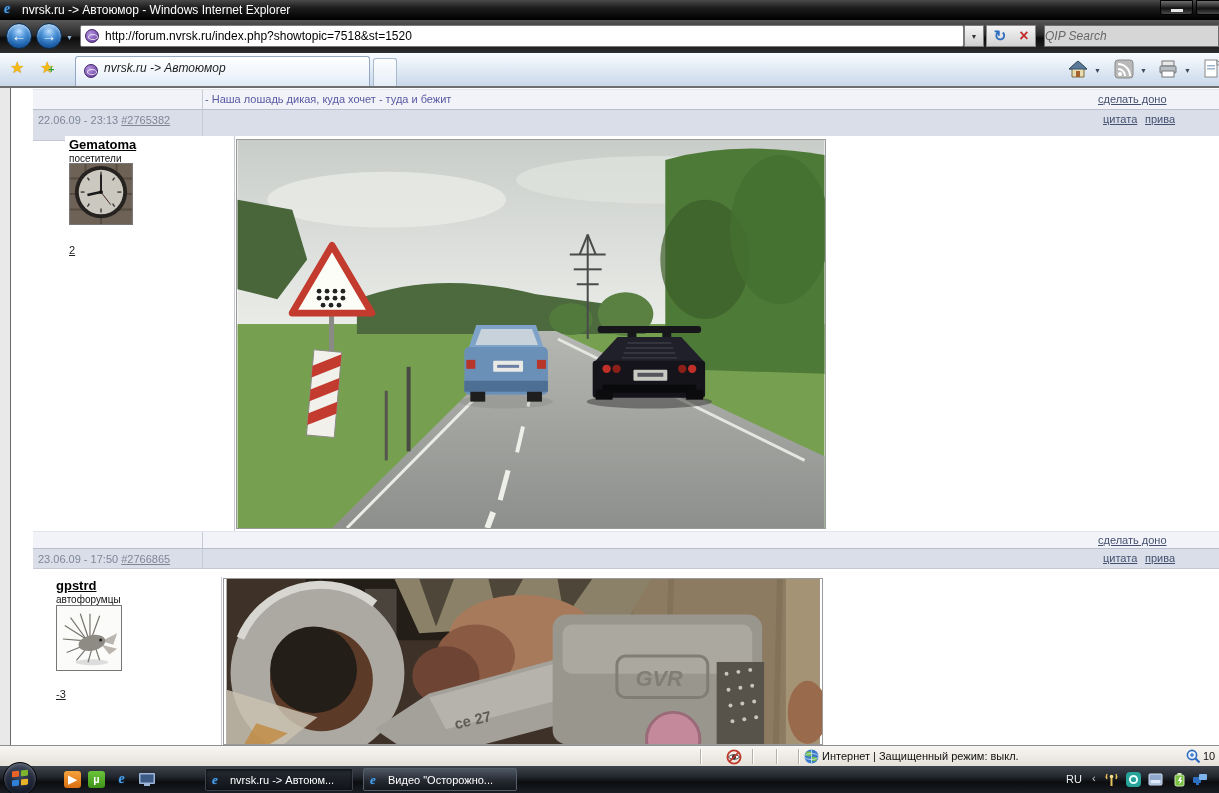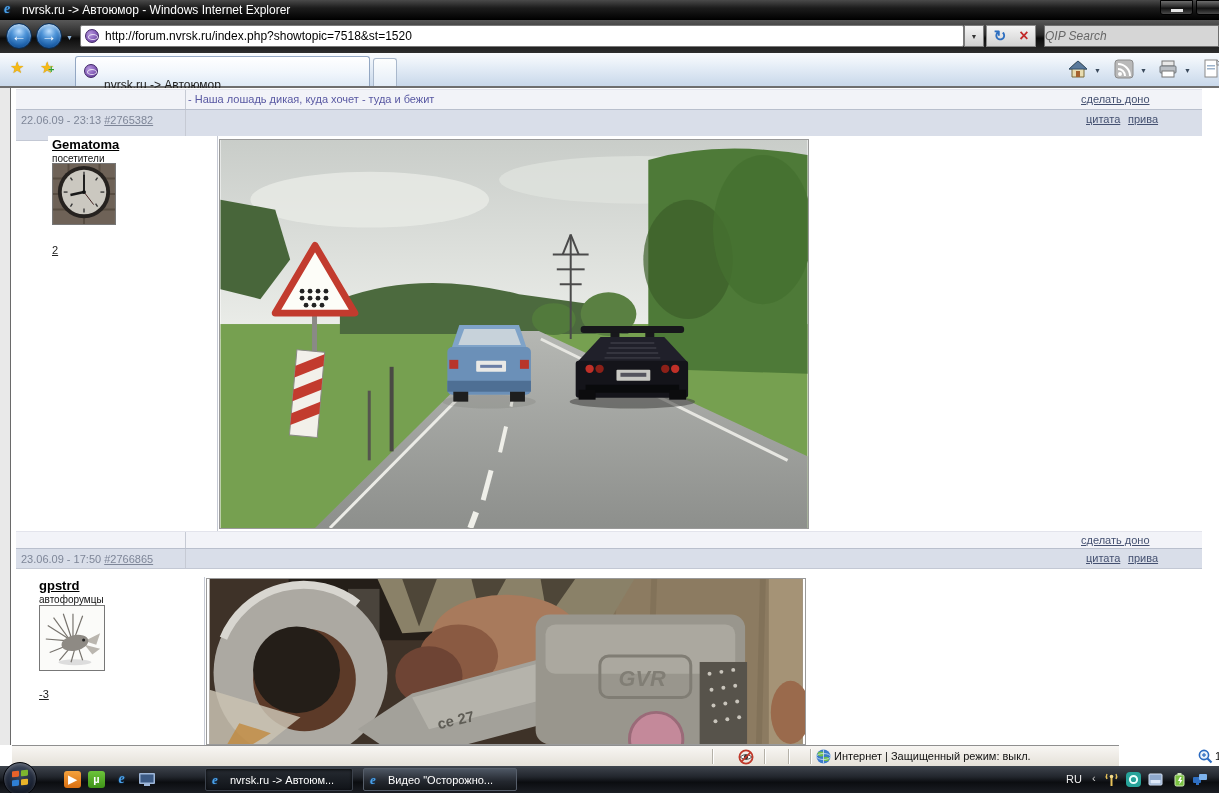--- a/index.html
+++ b/index.html
@@ -59,48 +59,48 @@
     background:linear-gradient(180deg,#fafcfe 0%,#e3ecf6 45%,#c9d8ea 100%);
     border-bottom:2px solid #6e6e6e; }
   .star { position:absolute; top:5px; font-size:16px; color:#f5b915; text-shadow:0 0 1px #a77708; }
   .star .plus { position:absolute; left:8px; top:5px; font-size:11px; font-weight:bold;
     color:#2f9e2f; text-shadow:0 0 1px #fff; }
   #tab-active { position:absolute; left:75px; top:3px; width:295px; height:30px;
     background:linear-gradient(180deg,#ffffff 0%,#f1f6fc 55%,#dfeaf6 100%);
     border:1px solid #93a7c3; border-bottom:none; border-radius:3px 3px 0 0;
     font-size:12px; color:#1e1e1e; }
   #tab-active .favicon { position:absolute; left:8px; top:7px; }
-  #tab-active .tab-label { position:absolute; left:28px; top:21px; white-space:nowrap; }
+  #tab-active .tab-label { position:absolute; left:28px; top:4px; white-space:nowrap;font-style:italic; }
   #tab-stub { position:absolute; left:373px; top:5px; width:24px; height:28px;
     background:linear-gradient(180deg,#fdfefe,#e4edf7); border:1px solid #a9b8cc;
     border-bottom:none; border-radius:3px 3px 0 0; }
   .cmd-caret { position:absolute; top:14px; font-size:7px; color:#3a4a5c; }
   .cmd-ico { position:absolute; top:6px; width:20px; height:20px; }
 
   
   #content { left:0; top:88px; width:1219px; height:657px; background:#fff; overflow:hidden; }
   #gutter { left:0; top:0; width:10px; height:657px; background:#e9e9e9; }
   #gutter-line { left:10px; top:0; width:1px; height:657px; background:#6a6a6a; }
-  .frow { position:absolute; left:16px; width:1186px; }
+  .frow { position:absolute; left:33px; width:1186px; }
   .vsep { position:absolute; left:169px; top:0; width:1px; height:100%; background:#c6cad4; }
   .row-light { background:#f2f3f8; border-top:1px solid #e3e4ec; }
   .row-head  { background:#d9dee9; border-top:1px solid #b9bfcd; border-bottom:1px solid #c3c8d4; }
   .post-text { position:absolute; left:172px; top:3px; color:#5858a2; font-size:11px; white-space:nowrap; }
   .rlink { position:absolute; top:3px; color:#445070; font-size:11px; text-decoration:underline; white-space:nowrap; }
   .date-txt { position:absolute; left:5px; top:4px; color:#7e8698; font-size:11px; }
   .pid-link { color:#7e8698; text-decoration:underline; }
   .uname { position:absolute; left:4px; top:1px; font-size:13px; font-weight:bold; color:#000;
     text-decoration:underline; }
   .ugroup { position:absolute; left:4px; top:17px; font-size:10px; color:#111; }
   .karma { position:absolute; left:4px; font-size:11px; color:#222; text-decoration:underline; }
   .avatar { position:absolute; left:4px; border:1px solid #777; background:#fff; }
   .photo { position:absolute; border:1px solid #9a9a9a; }
 
   
-  #statusbar { left:12px; top:745px; width:1107px; height:21px;
+  #statusbar { left:0; top:745px; width:1219px; height:21px;
     background:linear-gradient(180deg,#f8f6f3,#e5e1d9); border-top:1px solid #8f8f8f;
     font-size:11px; color:#111; }
   .ssep { position:absolute; top:3px; width:1px; height:15px; background:#b5b1a8;
     box-shadow:1px 0 0 #fff; }
   #zone-text { position:absolute; left:822px; top:4px; white-space:nowrap; }
   #zoom-text { position:absolute; left:1203px; top:4px; }
 
   
   #taskbar { left:0; top:766px; width:1219px; height:27px;
     background:linear-gradient(180deg,#3e444d 0%,#22262d 40%,#0b0d10 60%,#1b1e24 100%);

